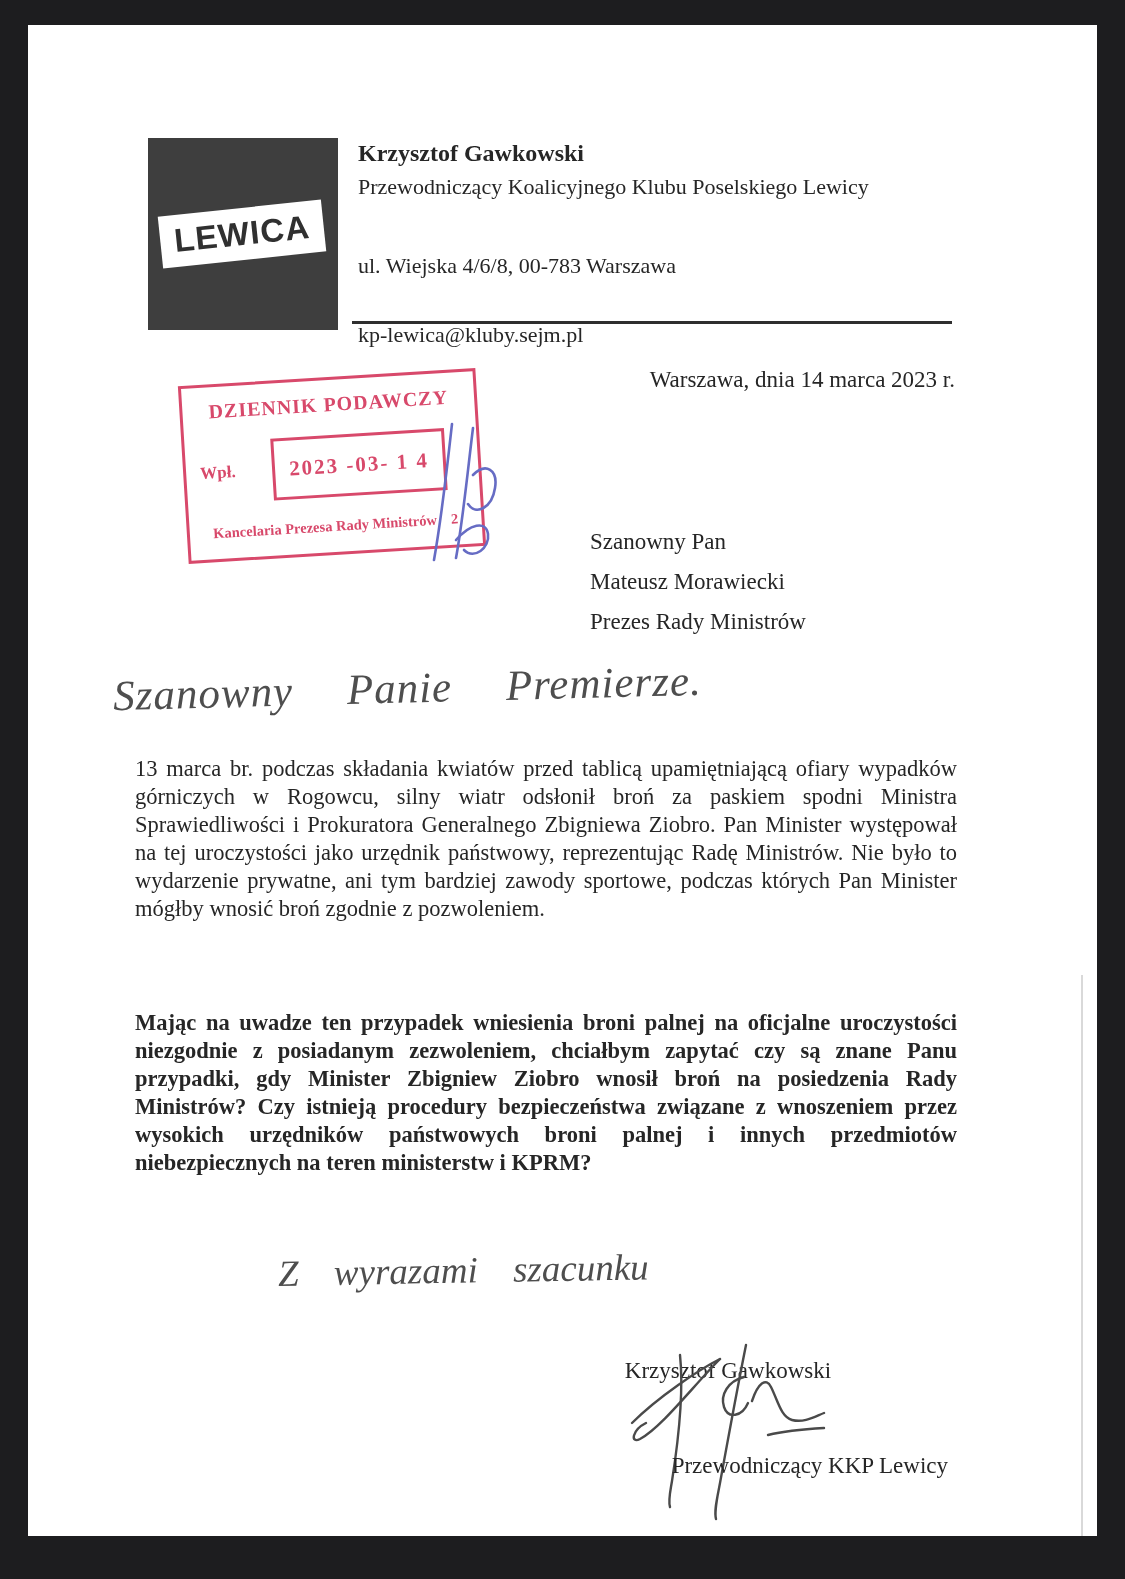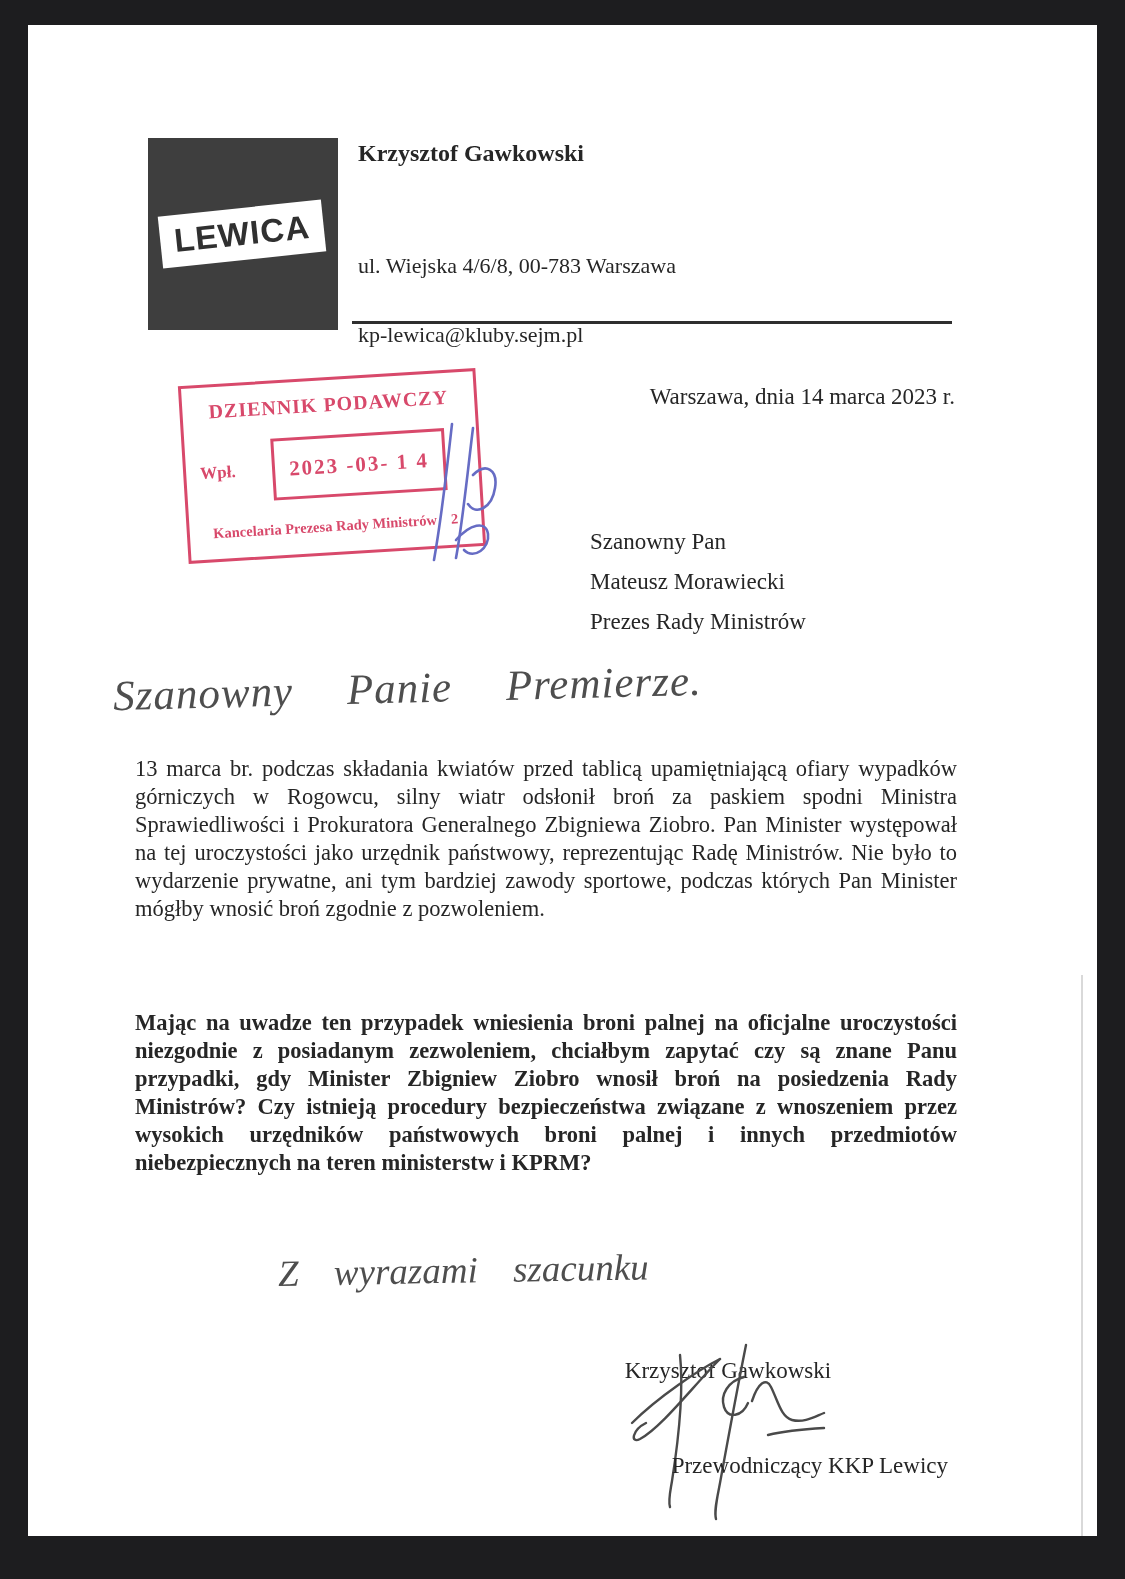--- a/index.html
+++ b/index.html
@@ -60,21 +60,21 @@
   }
   .stamp-date{font-weight:bold;font-size:21px;letter-spacing:2px;white-space:nowrap;}
   .stamp-office{
     position:absolute;left:0;top:138px;width:100%;text-align:center;
     font-weight:bold;font-size:14.5px;
   }
   .stamp-office .num{padding-left:14px;}
   .stamp-paraph{left:390px;top:395px;width:95px;height:150px;}
 
   
-  .dateline{left:500px;top:342px;width:427px;text-align:right;font-size:23px;margin-top:17px;}
+  .dateline{left:500px;top:342px;width:427px;text-align:right;font-size:23px;}
   .recipient{left:542px;top:497px;font-size:23px;line-height:40px;margin-left:20px;}
   .recipient .bold{font-weight:normal;}
 
   
   .handwritten{
     font-style:italic;color:#4e4e4e;
     font-family:"Liberation Serif","DejaVu Serif",serif;
   }
   .greeting{
     left:85px;top:636px;width:780px;
@@ -111,20 +111,21 @@
 
 <div class="paper">
 
   <div class="abs logo">
     <div class="logo-band">
       <span>LEWICA</span>
     </div>
   </div>
 
   <div class="abs sender-name">Krzysztof Gawkowski</div>
+  <div class="abs sender-title">Przewodniczący Koalicyjnego Klubu Poselskiego Lewicy</div>
   <div class="abs sender-address">ul. Wiejska 4/6/8, 00-783 Warszawa</div>
   <div class="abs sender-email">kp-lewica@kluby.sejm.pl</div>
   <div class="abs header-rule"></div>
 
   <div class="abs stamp">
     <div class="stamp-title">DZIENNIK PODAWCZY</div>
     <div class="stamp-wpl">Wpł.</div>
     <div class="stamp-datebox">
       <span class="stamp-date">2023 -03- 1 4</span>
     </div>

